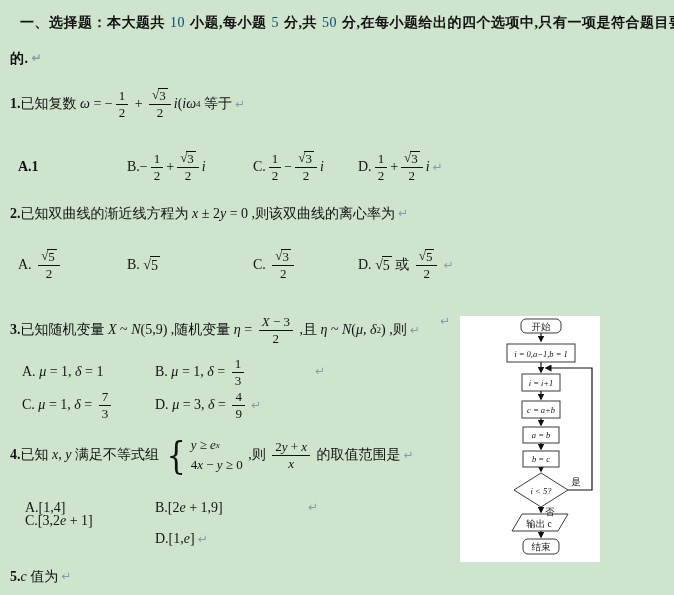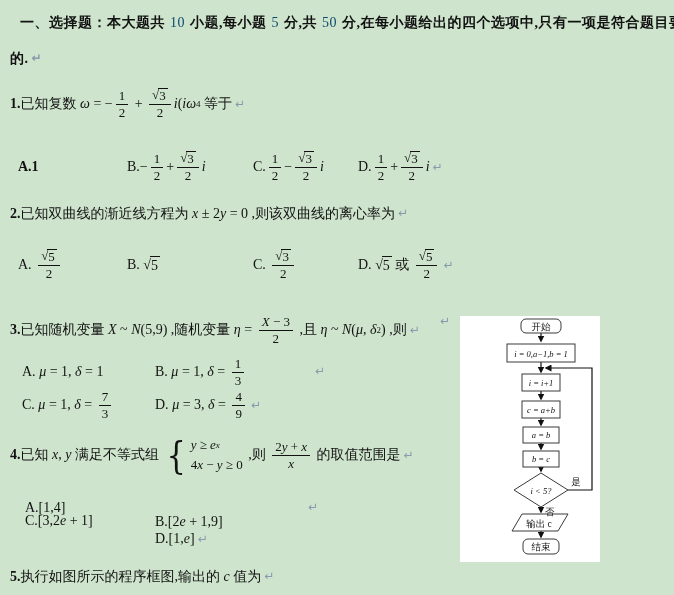--- a/index.html
+++ b/index.html
@@ -87,26 +87,26 @@
 
   <div class="block" style="left:10px;top:308px;height:44px;"><span class="mt bld">3.</span><span class="mt">已知随机变量 </span><span class="it">X</span><span class="mt"> ~ </span><span class="it">N</span><span class="mt">(5,9) ,随机变量 </span><span class="it">η</span><span class="mt"> = </span><span class="frac"><span class="num"><span class="it">X</span><span class="mt"> − 3</span></span><span class="den"><span class="mt">2</span></span></span><span class="mt"> ,且 </span><span class="it">η</span><span class="mt"> ~ </span><span class="it">N</span><span class="mt">(</span><span class="it">μ</span><span class="mt">, </span><span class="it">δ</span><sup class="sp">2</sup><span class="mt">) ,则</span><span class="pmark">↵</span></div>
   <div class="opt" style="left:22px;top:353px;"><span class="mt">A. </span><span class="it">μ</span><span class="mt"> = 1, </span><span class="it">δ</span><span class="mt"> = 1</span></div>
   <div class="opt" style="left:155px;top:353px;"><span class="mt">B. </span><span class="it">μ</span><span class="mt"> = 1, </span><span class="it">δ</span><span class="mt"> = </span><span class="frac"><span class="num"><span class="mt">1</span></span><span class="den"><span class="mt">3</span></span></span></div>
   <span class="pmark-abs" style="left:315px;top:364px;">↵</span>
   <div class="opt" style="left:22px;top:386px;"><span class="mt">C. </span><span class="it">μ</span><span class="mt"> = 1, </span><span class="it">δ</span><span class="mt"> = </span><span class="frac"><span class="num"><span class="mt">7</span></span><span class="den"><span class="mt">3</span></span></span></div>
   <div class="opt" style="left:155px;top:386px;"><span class="mt">D. </span><span class="it">μ</span><span class="mt"> = 3, </span><span class="it">δ</span><span class="mt"> = </span><span class="frac"><span class="num"><span class="mt">4</span></span><span class="den"><span class="mt">9</span></span></span><span class="pmark">↵</span></div>
 
   <div class="block" style="left:10px;top:431px;height:48px;"><span class="mt bld">4.</span><span class="mt">已知 </span><span class="it">x</span><span class="mt">, </span><span class="it">y</span><span class="mt"> 满足不等式组 </span><span class="brace2"><span class="lb">{</span><span class="rows"><span class="row"><span class="it">y</span><span class="mt"> ≥ </span><span class="it">e</span><sup class="sp it">x</sup></span><span class="row"><span class="mt">4</span><span class="it">x</span><span class="mt"> − </span><span class="it">y</span><span class="mt"> ≥ 0</span></span></span></span><span class="mt"> ,则 </span><span class="frac"><span class="num"><span class="mt">2</span><span class="it">y</span><span class="mt"> + </span><span class="it">x</span></span><span class="den"><span class="it">x</span></span></span><span class="mt"> 的取值范围是</span><span class="pmark">↵</span></div>
   <div class="opt-plain" style="left:25px;top:498px;"><span class="mt">A.[1,4]</span></div>
-  <div class="opt-plain" style="left:155px;top:512px;"><span class="mt">B.[2</span><span class="it">e</span><span class="mt"> + 1,9]</span></div>
+  <div class="opt-plain" style="left:155px;top:498px;"><span class="mt">B.[2</span><span class="it">e</span><span class="mt"> + 1,9]</span></div>
   <span class="pmark-abs" style="left:308px;top:500px;">↵</span>
   <div class="opt-plain" style="left:25px;top:511px;"><span class="mt">C.[3,2</span><span class="it">e</span><span class="mt"> + 1]</span></div>
   <div class="opt-plain" style="left:155px;top:529px;"><span class="mt">D.[1,</span><span class="it">e</span><span class="mt">]</span><span class="pmark">↵</span></div>
 
-  <div class="block" style="left:10px;top:568px;"><span class="mt bld">5.</span><span class="mt">执行如图所示的程序框图,输出的 </span><span class="it">c</span><span class="mt"> 值为</span><span class="pmark">↵</span></div>
+  <div class="block" style="left:10px;top:568px;"><span class="mt bld">5.</span><span class="it">c</span><span class="mt"> 值为</span><span class="pmark">↵</span></div>
 
   <span class="pmark-abs" style="left:440px;top:314px;">↵</span>
 
   <div class="flow-panel">
     <svg width="104" height="246" viewBox="0 0 104 246">
       <defs>
         <marker id="ah" markerWidth="7" markerHeight="7" refX="5.5" refY="3.5" orient="auto" markerUnits="userSpaceOnUse">
           <path d="M0,0 L7,3.5 L0,7 z" fill="#111"></path>
         </marker>
       </defs>

